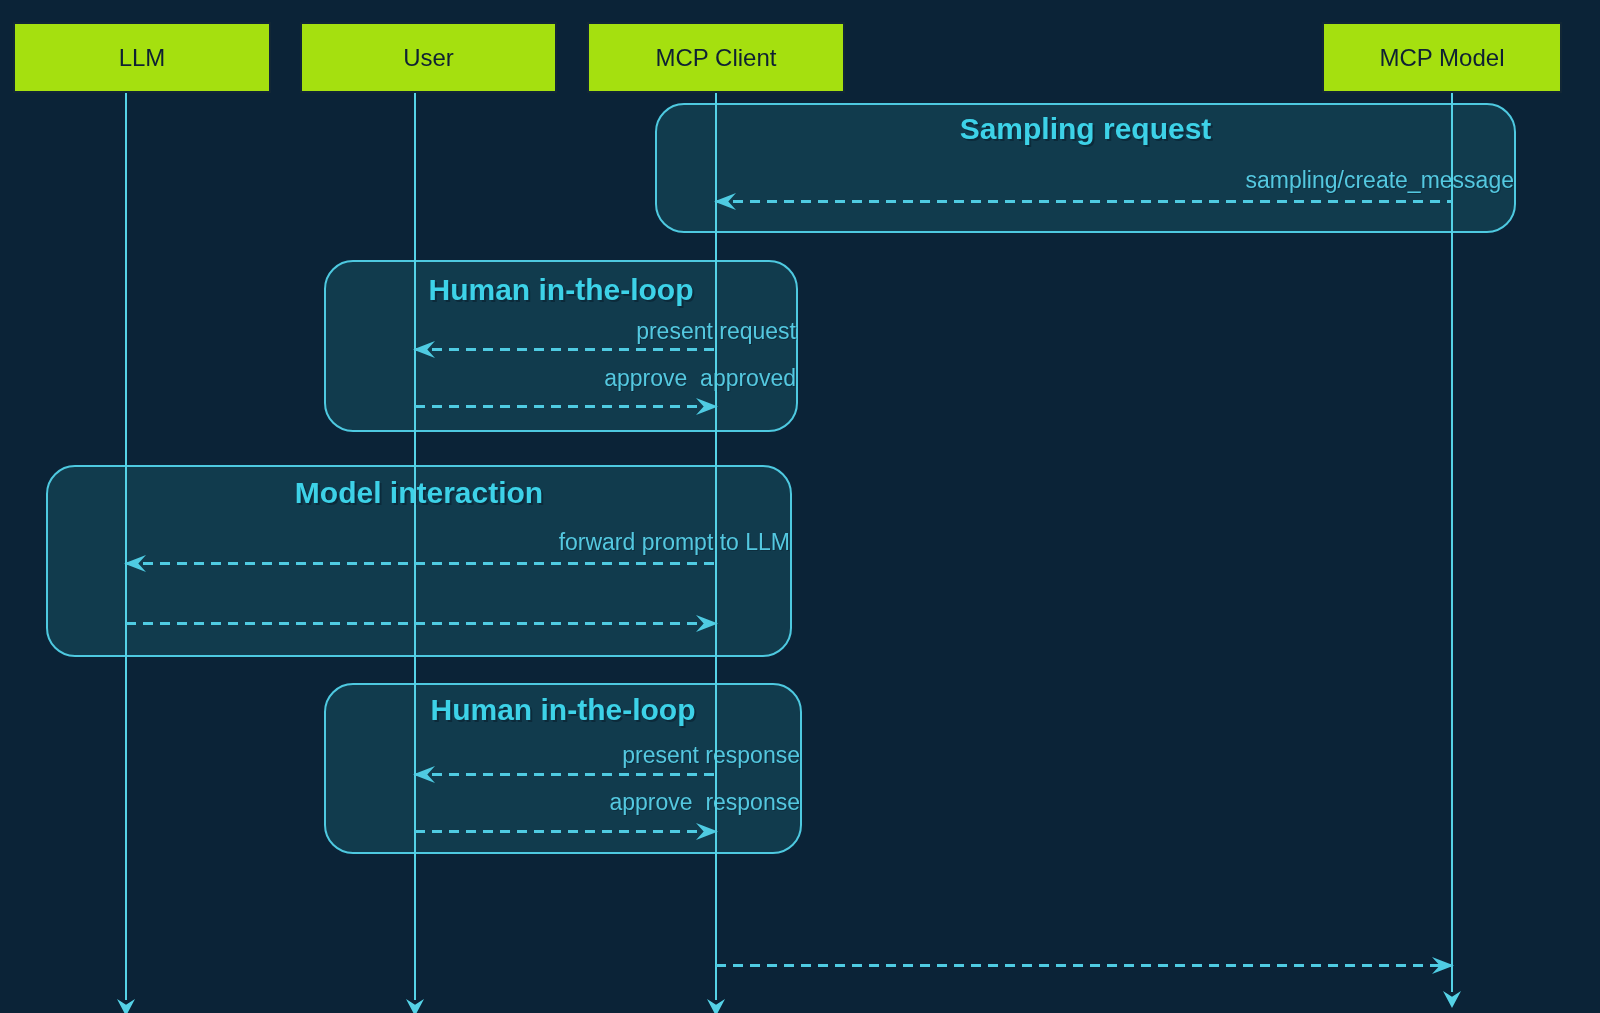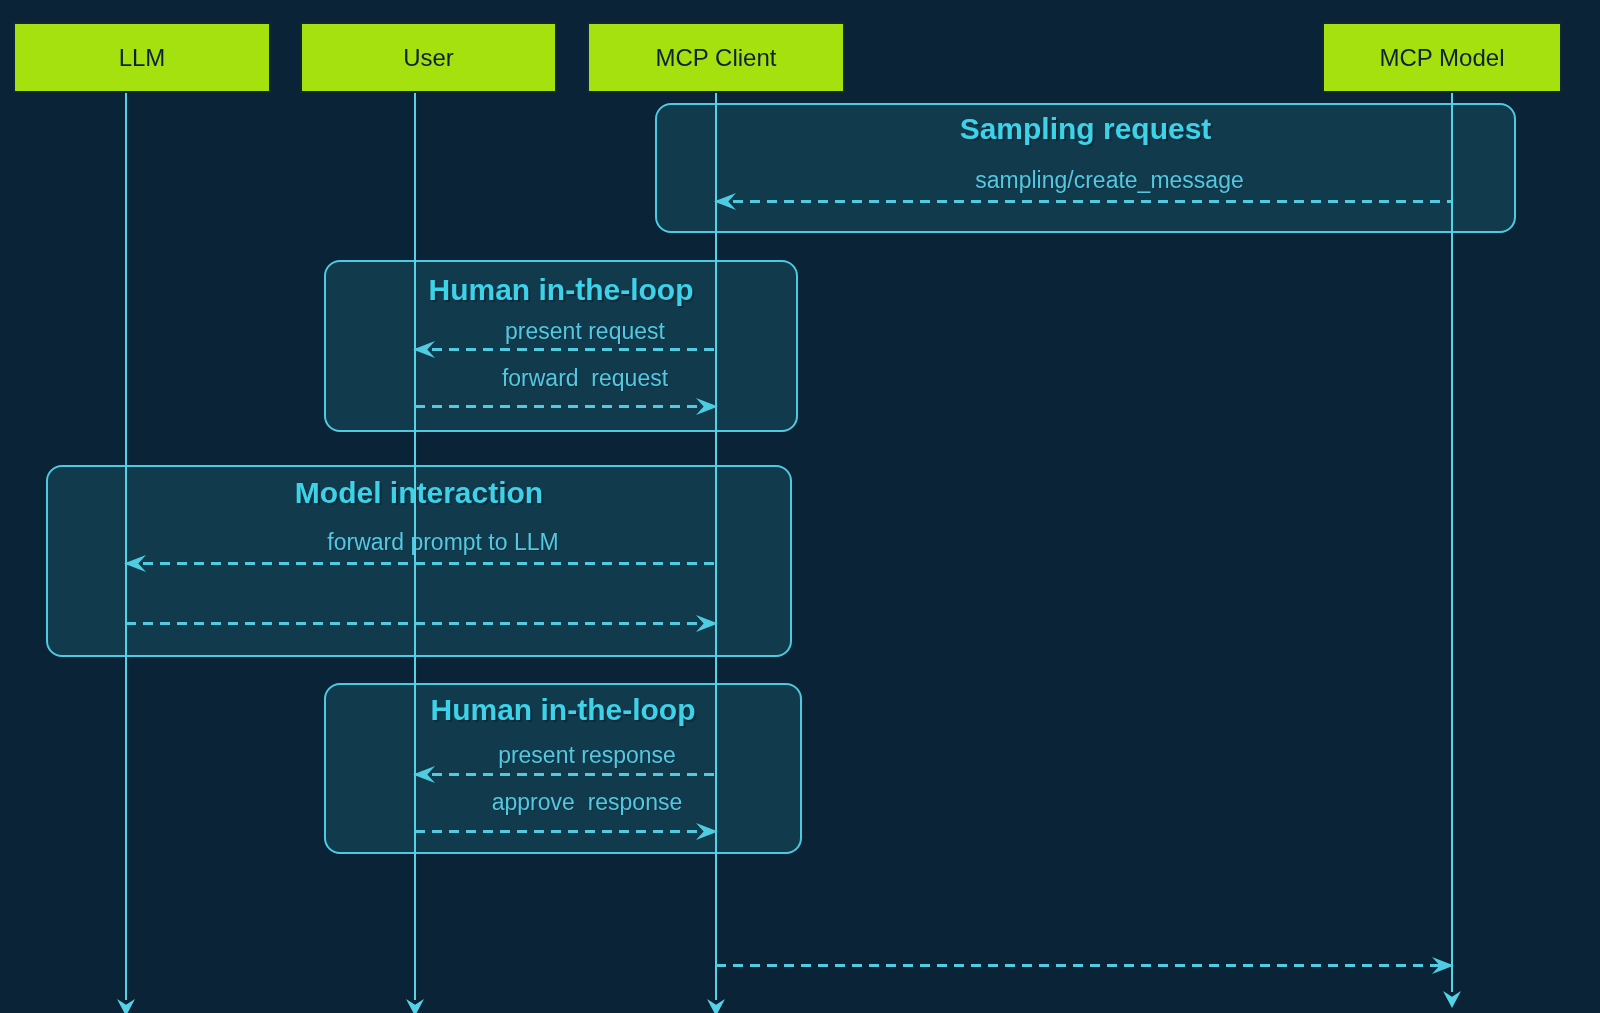--- a/index.html
+++ b/index.html
@@ -10,31 +10,31 @@
   html,body{margin:0;padding:0;background:var(--background);}
   .stage{
     position:relative; width:1600px; height:1013px; overflow:hidden;
     background:var(--background);
     font-family:"Liberation Sans", sans-serif;
   }
   
   .frame{
     position:absolute; box-sizing:border-box;
     border:2px solid var(--frame-border);
-    border-radius:16px;
+    border-radius:29px;
     background:var(--frame-fill);
   }
   .frame-title{
     position:absolute; left:0; right:0; text-align:center;
     font-size:30px; line-height:34px; font-weight:bold;
     color:var(--title-cyan);
     text-shadow:2px 2px 0 rgba(6,22,35,.45);
   }
   .msg-label{
-    position:absolute; left:8px; right:0; text-align:center;
+    position:absolute; left:8px; right:0; text-align:right;
     font-size:23px; line-height:28px; color:var(--label-cyan);
     white-space:pre;
     text-shadow:1px 1px 0 rgba(6,22,35,.35);
     padding-left:40px;
   }
   
   .lifeline{
     position:absolute; top:93px; width:2px;
     background:var(--lifeline-cyan);
   }
@@ -67,21 +67,21 @@
 <div class="stage">
 
   <div class="frame" style="left:655px;top:103px;width:861px;height:130px">
     <div class="frame-title" style="top:7px">Sampling request</div>
     <div class="msg-label" style="top:61px">sampling/create_message</div>
   </div>
 
   <div class="frame" style="left:324px;top:260px;width:474px;height:172px">
     <div class="frame-title" style="top:11px">Human in-the-loop</div>
     <div class="msg-label" style="top:55px">present request</div>
-    <div class="msg-label" style="top:102px">forward  request</div>
+    <div class="msg-label" style="top:102px">approve  approved</div>
   </div>
 
   <div class="frame" style="left:46px;top:465px;width:746px;height:192px">
     <div class="frame-title" style="top:9px">Model interaction</div>
     <div class="msg-label" style="top:61px">forward prompt to LLM</div>
   </div>
 
   <div class="frame" style="left:324px;top:683px;width:478px;height:171px">
     <div class="frame-title" style="top:8px">Human in-the-loop</div>
     <div class="msg-label" style="top:56px">present response</div>

